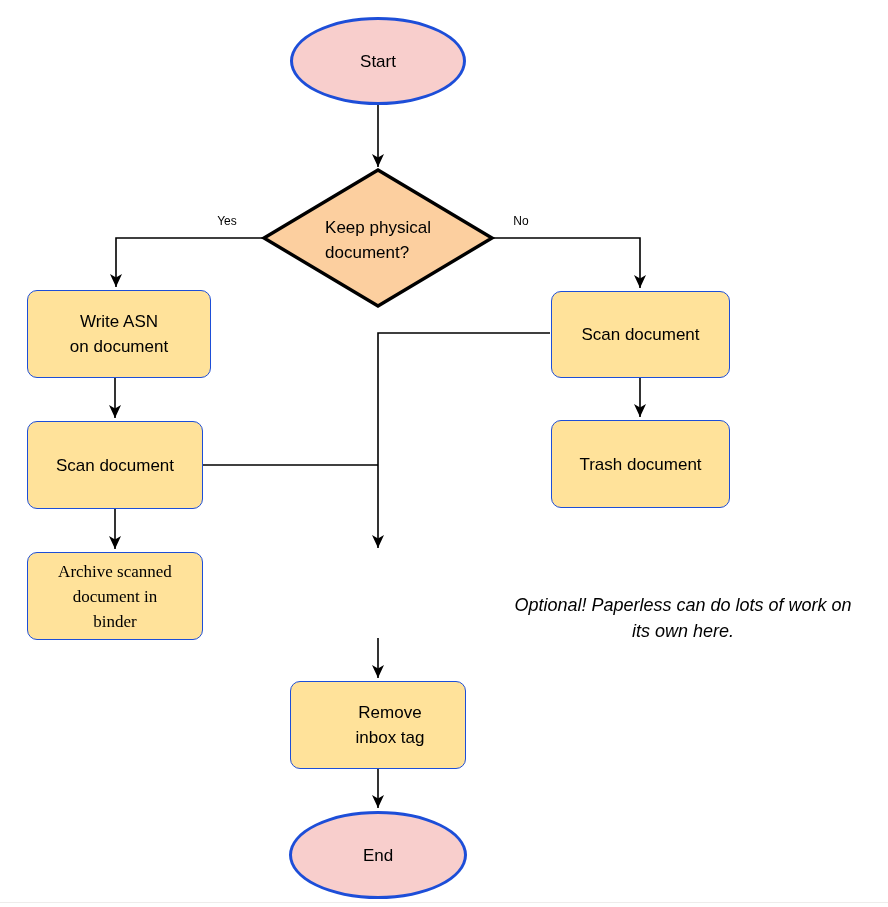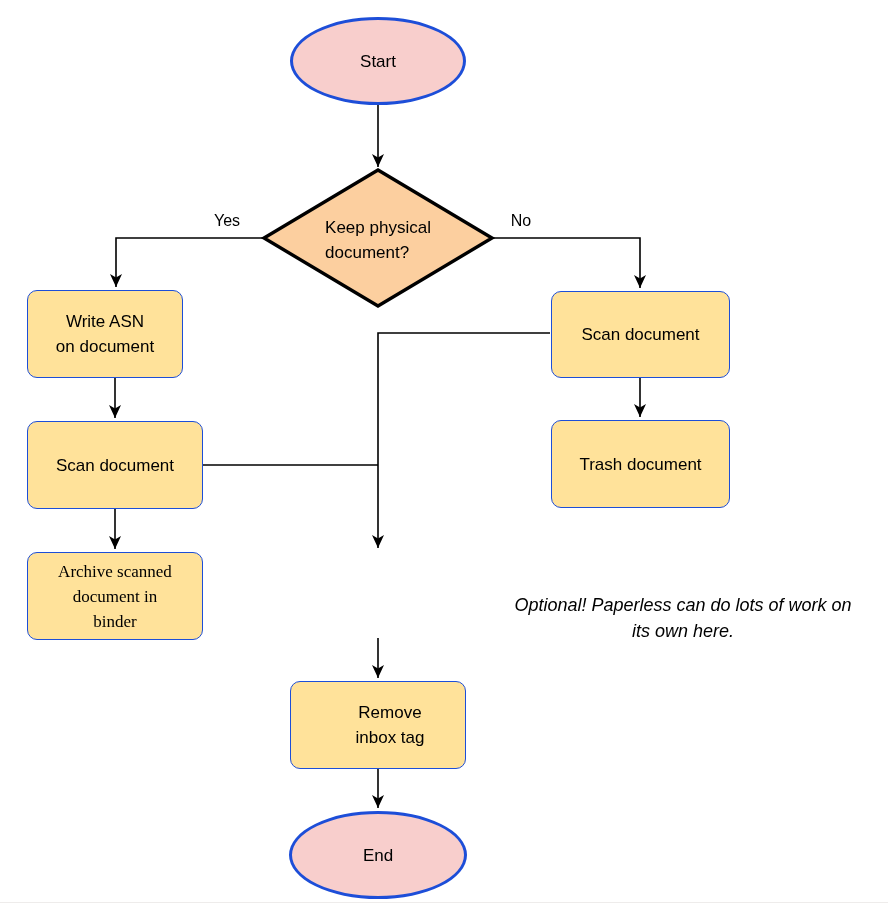--- a/index.html
+++ b/index.html
@@ -16,21 +16,21 @@
     font-size:17px; line-height:25px; white-space:pre-line;
   }
   .process { background:var(--process-fill,#ffe29a); border-radius:10px; }
   .terminal { background:var(--terminal-fill,#f8cecc); border-radius:50%; border-width:3.5px; }
   .shape-label {
     position:absolute; display:flex; align-items:center; justify-content:center;
     text-align:left; font-size:17px; line-height:25px; white-space:pre-line;
   }
   .edge-label {
     position:absolute; display:flex; align-items:center; justify-content:center;
-    font-size:16px;
+    font-size:12px;
   }
   .note {
     position:absolute; font-style:italic; font-size:18px; line-height:26px;
     white-space:pre-line; text-align:center;
   }
   .divider { position:absolute; left:0; top:902px; width:888px; height:0; border-top:1px solid var(--divider,#eeeceb); }
 </style>
 </head>
 <body>
 
@@ -57,21 +57,21 @@
 
   <div class="node terminal" style="left:290px; top:17px; width:176px; height:88px;">Start</div>
 
   <div class="shape-label" style="left:296px; top:216px; width:164px; height:48px;">Keep physical
 document?</div>
 
   <div class="edge-label" style="left:199px; top:211px; width:56px; height:20px;">Yes</div>
 
   <div class="edge-label" style="left:493px; top:211px; width:56px; height:20px;">No</div>
 
-  <div class="node process" style="left:27px; top:290px; width:156px; height:88px;">Write ASN
+  <div class="node process" style="left:27px; top:290px; width:184px; height:88px;">Write ASN
 on document</div>
 
   <div class="node process" style="left:27px; top:421px; width:176px; height:88px;">Scan document</div>
 
   <div class="node process" style="left:27px; top:552px; width:176px; height:88px;font-family:Liberation Serif, serif;">Archive scanned
 document in
 binder</div>
 
   <div class="node process" style="left:551px; top:291px; width:179px; height:87px;">Scan document</div>
 

